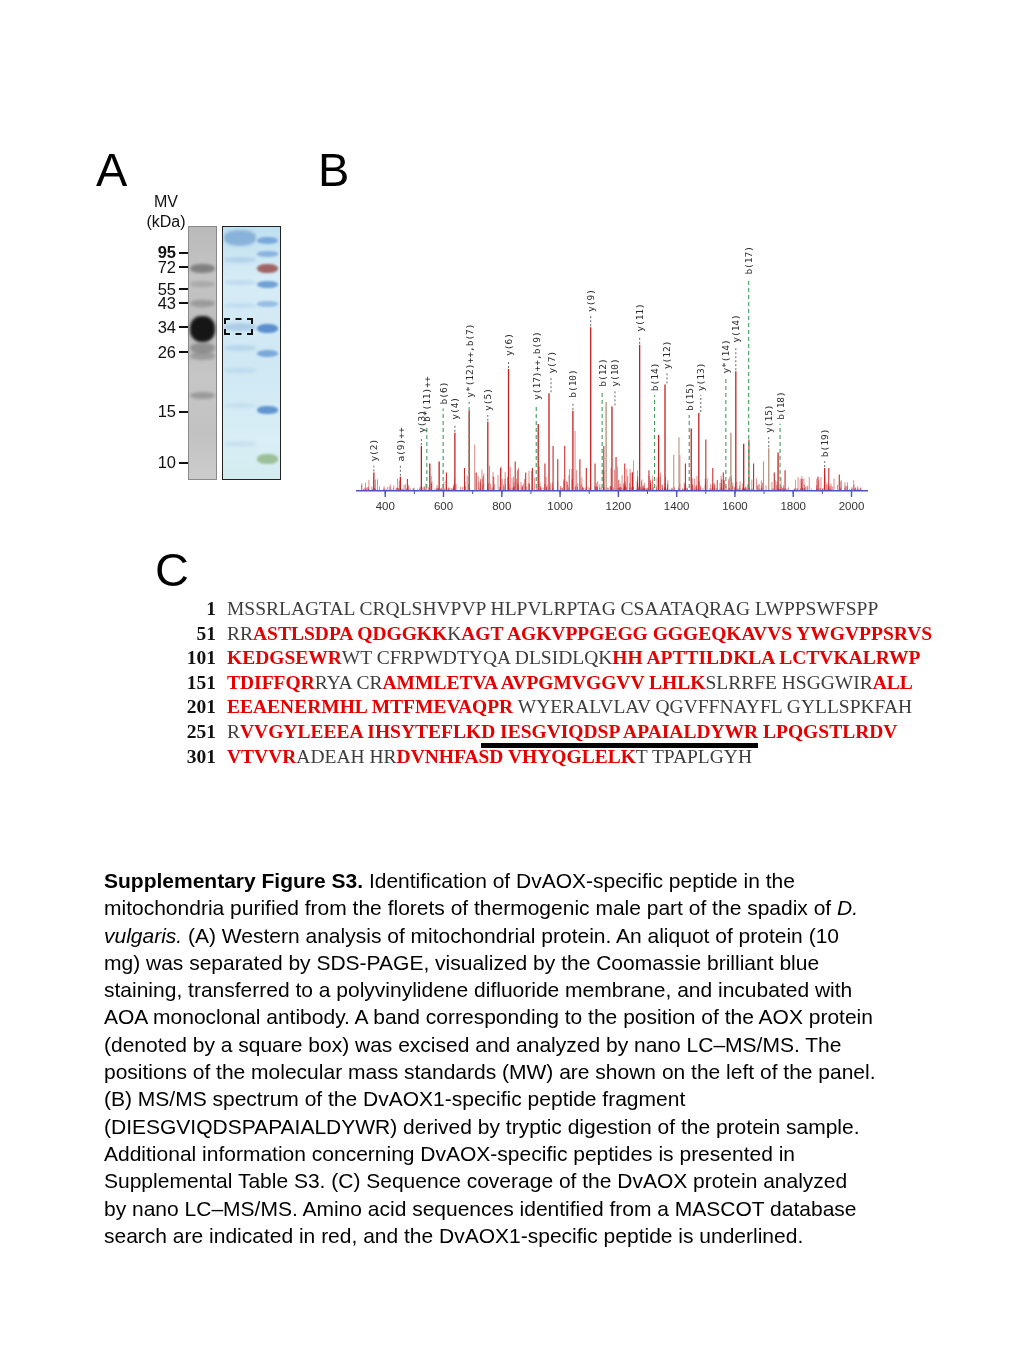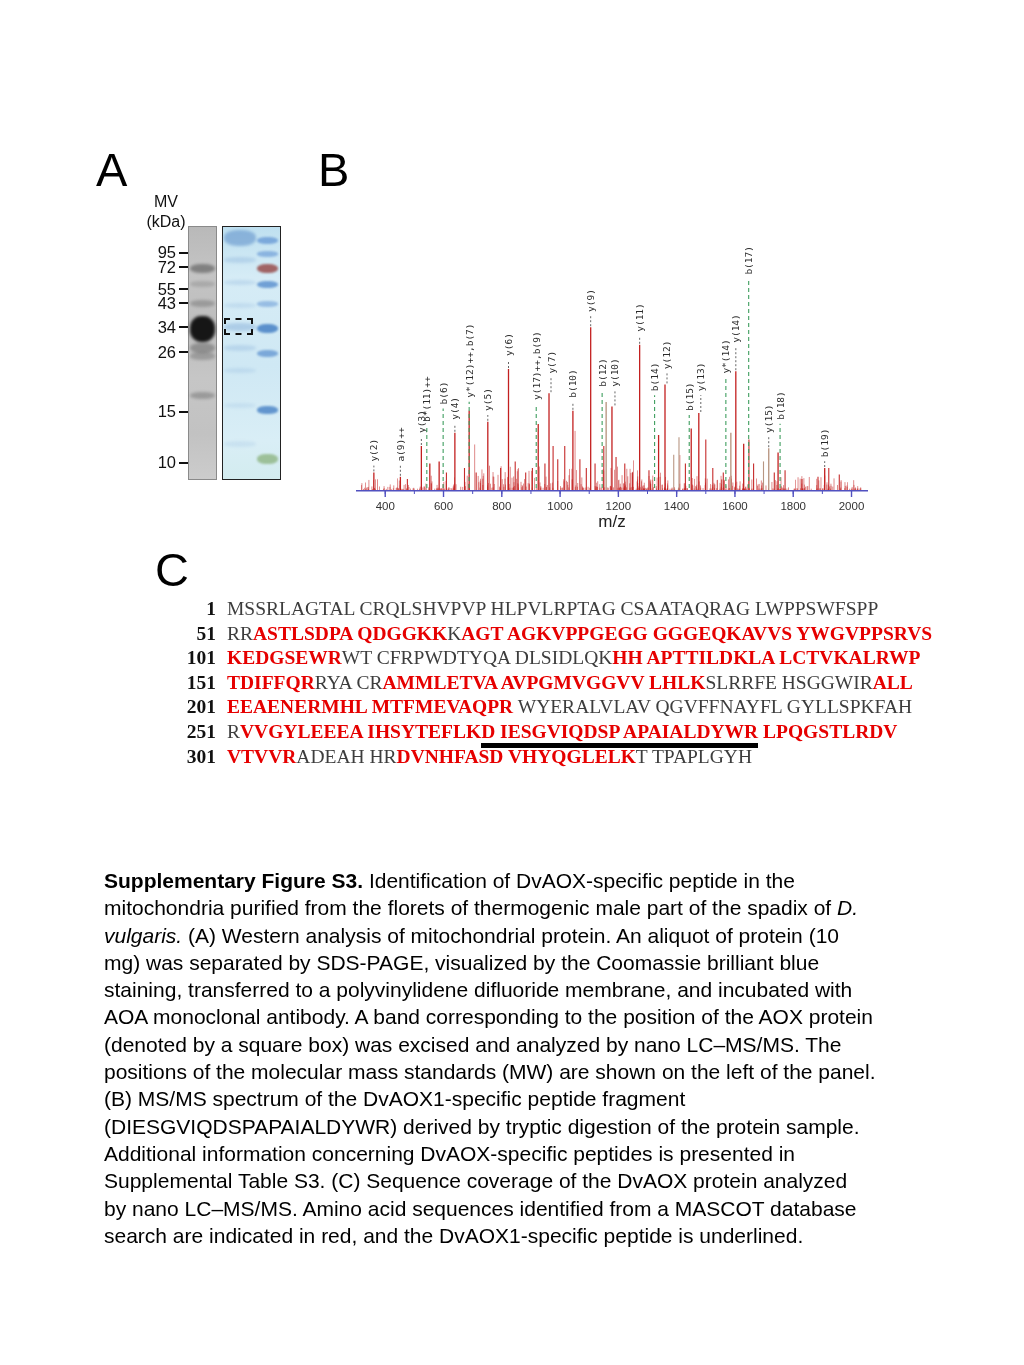--- a/index.html
+++ b/index.html
@@ -56,21 +56,21 @@
 <body>
 
 <div id="page">
 
   <div class="panel-letter" style="left:96px;top:146px;">A</div>
   <div id="mw-header">
     <div>MV</div>
     <div>(kDa)</div>
   </div>
   <div id="ladder">
-      <div class="mw-item" style="top: 16.964px;">
+      <div class="mw-item" style="top: 16.964px; font-weight: bold;">
         <span class="mw-num">95</span>
         <span class="mw-tick"></span>
       </div>
       <div class="mw-item" style="top: 31.076px;">
         <span class="mw-num">72</span>
         <span class="mw-tick"></span>
       </div>
       <div class="mw-item" style="top: 53px;">
         <span class="mw-num">55</span>
         <span class="mw-tick"></span>
@@ -812,20 +812,19 @@
         <text x="266.37142857142857" y="285" font-size="11.5" fill="#333" text-anchor="middle" font-family="&quot;Liberation Sans&quot;,sans-serif">1200</text>
         <line x1="324.65714285714284" y1="266" x2="324.65714285714284" y2="272" stroke="#5151c0" stroke-width="1.4"></line>
         <text x="324.65714285714284" y="285" font-size="11.5" fill="#333" text-anchor="middle" font-family="&quot;Liberation Sans&quot;,sans-serif">1400</text>
         <line x1="382.9428571428571" y1="266" x2="382.9428571428571" y2="272" stroke="#5151c0" stroke-width="1.4"></line>
         <text x="382.9428571428571" y="285" font-size="11.5" fill="#333" text-anchor="middle" font-family="&quot;Liberation Sans&quot;,sans-serif">1600</text>
         <line x1="441.22857142857146" y1="266" x2="441.22857142857146" y2="272" stroke="#5151c0" stroke-width="1.4"></line>
         <text x="441.22857142857146" y="285" font-size="11.5" fill="#333" text-anchor="middle" font-family="&quot;Liberation Sans&quot;,sans-serif">1800</text>
         <line x1="499.51428571428573" y1="266" x2="499.51428571428573" y2="272" stroke="#5151c0" stroke-width="1.4"></line>
         <text x="499.51428571428573" y="285" font-size="11.5" fill="#333" text-anchor="middle" font-family="&quot;Liberation Sans&quot;,sans-serif">2000</text>
       </svg></div>
-  <div id="mz-label">m/z</div>
 
   <div class="panel-letter" style="left:155px;top:546px;">C</div>
   <div id="sequence"><div class="seq-row"><span class="seq-num">1</span><span class="seq-black">MSSRLAGTAL CRQLSHVPVP HLPVLRPTAG CSAATAQRAG LWPPSWFSPP</span></div><div class="seq-row"><span class="seq-num">51</span><span class="seq-black">RR</span><span class="seq-red">ASTLSDPA QDGGKK</span><span class="seq-black">K</span><span class="seq-red">AGT AGKVPPGEGG GGGEQKAVVS YWGVPPSRVS</span></div><div class="seq-row"><span class="seq-num">101</span><span class="seq-red">KEDGSEWR</span><span class="seq-black">WT CFRPWDTYQA DLSIDLQK</span><span class="seq-red">HH APTTILDKLA LCTVKALRWP</span></div><div class="seq-row"><span class="seq-num">151</span><span class="seq-red">TDIFFQR</span><span class="seq-black">RYA CR</span><span class="seq-red">AMMLETVA AVPGMVGGVV LHLK</span><span class="seq-black">SLRRFE HSGGWIR</span><span class="seq-red">ALL</span></div><div class="seq-row"><span class="seq-num">201</span><span class="seq-red">EEAENERMHL MTFMEVAQPR</span><span class="seq-black"> WYERALVLAV QGVFFNAYFL GYLLSPKFAH</span></div><div class="seq-row"><span class="seq-num">251</span><span class="seq-black">R</span><span class="seq-red">VVGYLEEEA IHSYTEFLK</span><span class="seq-red seq-underline">D IESGVIQDSP APAIALDYWR</span><span class="seq-red"> LPQGSTLRDV</span></div><div class="seq-row"><span class="seq-num">301</span><span class="seq-red">VTVVR</span><span class="seq-black">ADEAH HR</span><span class="seq-red">DVNHFASD VHYQGLELK</span><span class="seq-black">T TPAPLGYH</span></div></div>
 
   <div id="caption"><span class="cap-b ">Supplementary Figure S3.</span><span class=""> Identification of DvAOX-specific peptide in the</span><br><span class="">mitochondria purified from the florets of thermogenic male part of the spadix of </span><span class="cap-i">D.</span><br><span class="cap-i">vulgaris.</span><span class=""> (A) Western analysis of mitochondrial protein. An aliquot of protein (10</span><br><span class="">mg) was separated by SDS-PAGE, visualized by the Coomassie brilliant blue</span><br><span class="">staining, transferred to a polyvinylidene difluoride membrane, and incubated with</span><br><span class="">AOA monoclonal antibody. A band corresponding to the position of the AOX protein</span><br><span class="">(denoted by a square box) was excised and analyzed by nano LC–MS/MS. The</span><br><span class="">positions of the molecular mass standards (MW) are shown on the left of the panel.</span><br><span class="">(B) MS/MS spectrum of the DvAOX1-specific peptide fragment</span><br><span class="">(DIESGVIQDSPAPAIALDYWR) derived by tryptic digestion of the protein sample.</span><br><span class="">Additional information concerning DvAOX-specific peptides is presented in</span><br><span class="">Supplemental Table S3. (C) Sequence coverage of the DvAOX protein analyzed</span><br><span class="">by nano LC–MS/MS. Amino acid sequences identified from a MASCOT database</span><br><span class="">search are indicated in red, and the DvAOX1-specific peptide is underlined.</span></div>
 
 </div>
 
 </body></html>

